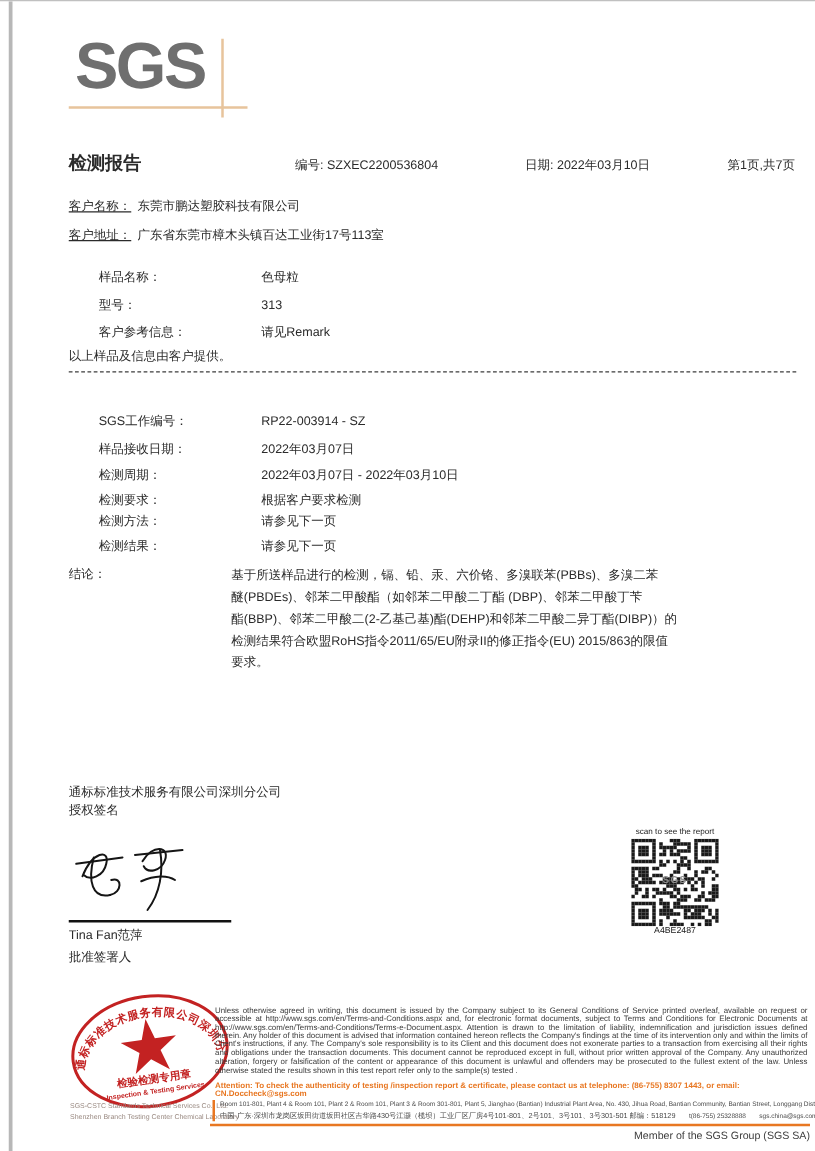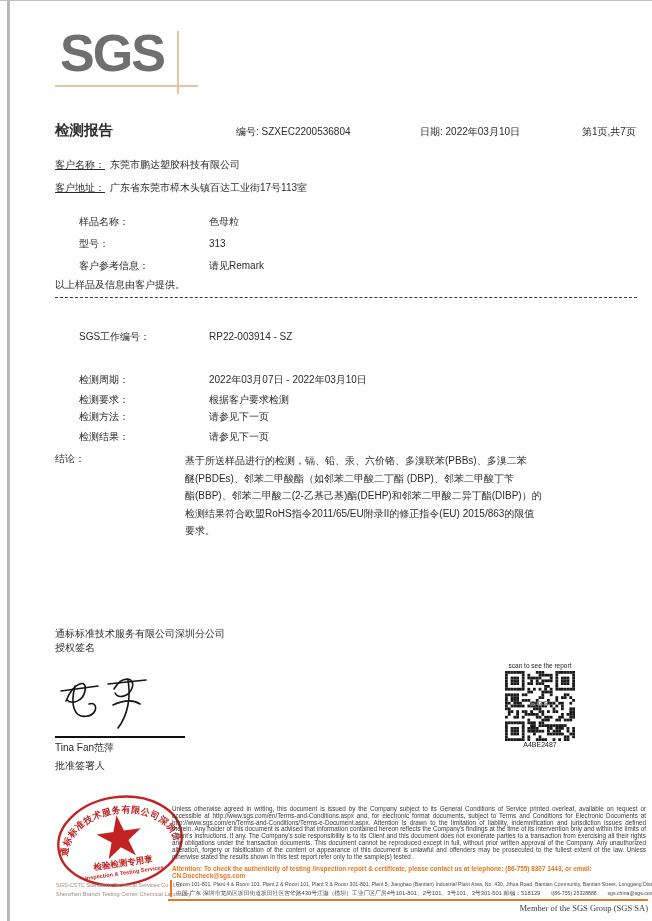--- a/index.html
+++ b/index.html
@@ -47,21 +47,21 @@
   #stamp{left:50px;top:792px;transform:rotate(-8deg);}
   #stamp-lines{left:56px;top:880px;font-size:5.6px;color:#9a8a82;line-height:9px;white-space:nowrap;}
   
   #disclaimer{left:172px;top:805px;width:474px;font-size:6.3px;line-height:6.8px;color:#3a3a3a;text-align:justify;}
   #attention{left:172px;top:864px;width:474px;font-size:6.4px;line-height:7px;color:var(--orange);font-weight:bold;}
   #addr-block{left:170px;top:879px;width:478px;border-left:2px solid var(--orange);padding-left:4px;font-size:5.2px;color:#4a4a4a;line-height:8.6px;}
   .addr-row{display:flex;justify-content:space-between;white-space:nowrap;}
   .addr-row .cn{font-size:5.8px;}
   .addr-right{margin-left:6px;}
   #foot-rule{left:168px;top:898px;width:480px;height:2px;background:var(--orange);}
-  #member-line{left:400px;top:902px;width:248px;text-align:right;font-size:8.5px;color:#3c3c3c;font-family:Liberation Serif, serif;}
+  #member-line{left:400px;top:902px;width:248px;text-align:right;font-size:8.5px;color:#3c3c3c;}
 </style>
 </head>
 <body>
 
 <div id="page">
   <div class="abs" id="edge-left"></div>
 
   <div class="abs" id="logo-text">SGS</div>
   <div class="abs" id="logo-hline"></div>
   <div class="abs" id="logo-vline"></div>
@@ -85,20 +85,23 @@
   </div>
   <div class="abs row w2" style="top:258px">
     <span class="lbl">客户参考信息：</span><span class="val">请见Remark</span>
   </div>
   <div class="abs note" style="top:277px">以上样品及信息由客户提供。</div>
 
   <div class="abs" id="sep"></div>
 
   <div class="abs row w2" style="top:329px">
     <span class="lbl">SGS工作编号：</span><span class="val">RP22-003914 - SZ</span>
+  </div>
+  <div class="abs row w2" style="top:351px">
+    <span class="lbl">样品接收日期：</span><span class="val">2022年03月07日</span>
   </div>
   <div class="abs row w2" style="top:372px">
     <span class="lbl">检测周期：</span><span class="val">2022年03月07日 - 2022年03月10日</span>
   </div>
   <div class="abs row w2" style="top:392px">
     <span class="lbl">检测要求：</span><span class="val">根据客户要求检测</span>
   </div>
   <div class="abs row w2" style="top:409px">
     <span class="lbl">检测方法：</span><span class="val">请参见下一页</span>
   </div>

